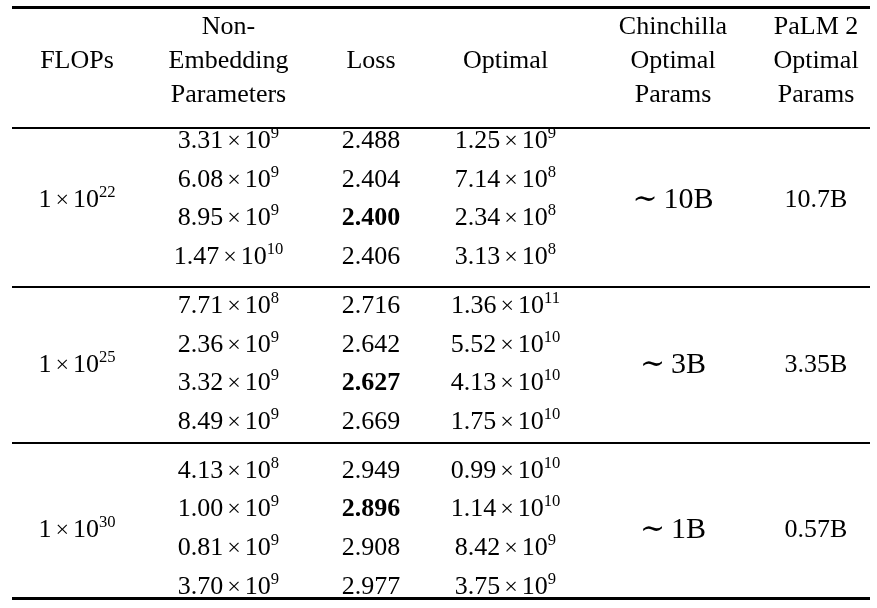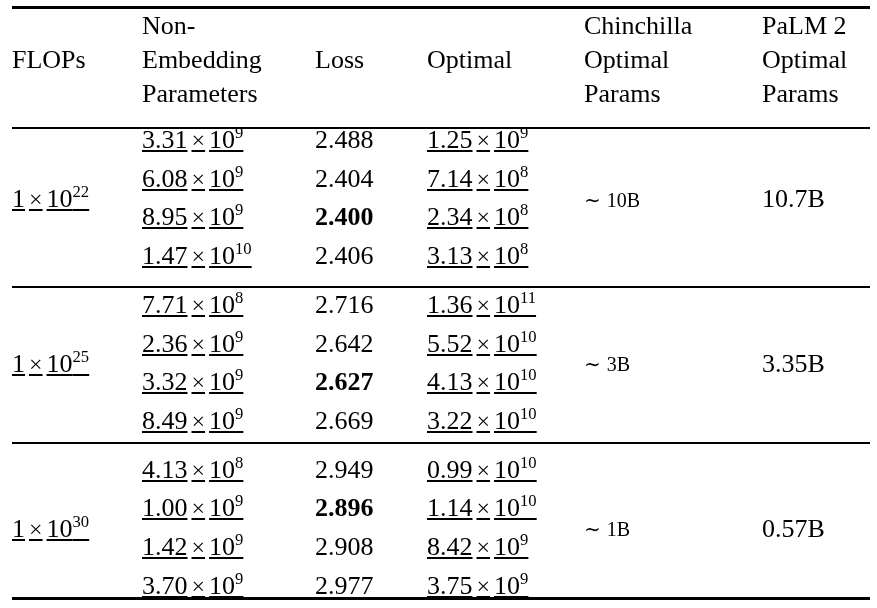--- a/index.html
+++ b/index.html
@@ -37,21 +37,21 @@
     top: 0;
     width: 858px;
     border-collapse: collapse;
     table-layout: fixed;
   }
 
   table.scaling-table th,
   table.scaling-table td {
     padding: 0;
     border: none;
-    text-align: left;
+    text-align: center;
     vertical-align: middle;
     font-weight: normal;
   }
 
   
   col.c-flops   { width: 130px; }
   col.c-params  { width: 173px; }
   col.c-loss    { width: 112px; }
   col.c-tokens  { width: 157px; }
   col.c-chin    { width: 178px; }
@@ -80,29 +80,29 @@
   .stack { display: block; }
   .stack .val {
     display: block;
     white-space: nowrap;
     font-size: 26px;
     line-height: 38.7px;
   }
   .stack .val.bold { font-weight: bold; }
 
   
-  .sci { white-space: nowrap; text-decoration: underline; }
+  .sci { white-space: nowrap; }
   .sci .times { margin: 0 4px; font-size: 24px; }
   sup.exp {
     font-size: 0.64em;
     vertical-align: super;
     line-height: 0;
   }
 
-  .tilde-approx { font-size: 20px; }
+  .tilde-approx { font-size: 30px; }
   .tilde-approx .tld { margin-right: 6px; }
 
   .blk-spacer { height: 6px; }
 </style>
 </head>
 <body>
 
 <div id="table-root">
 
   <div class="rule heavy" style="top:6px;"></div>
@@ -199,36 +199,36 @@
               <span class="val">2.642</span>
               <span class="val bold">2.627</span>
               <span class="val">2.669</span>
             </span>
           </td>
           <td class="stack-cell">
             <span class="stack">
               <span class="val"><span class="sci"><span>1.36</span><span class="times">×</span><span>10</span><sup class="exp">11</sup></span></span>
               <span class="val"><span class="sci"><span>5.52</span><span class="times">×</span><span>10</span><sup class="exp">10</sup></span></span>
               <span class="val"><span class="sci"><span>4.13</span><span class="times">×</span><span>10</span><sup class="exp">10</sup></span></span>
-              <span class="val"><span class="sci"><span>3.22</span><span class="times">×</span><span>10</span><sup class="exp">10</sup></span></span>
+              <span class="val"><span class="sci"><span>1.75</span><span class="times">×</span><span>10</span><sup class="exp">10</sup></span></span>
             </span>
           </td>
           <td class="chin-cell"><span class="tilde-approx"><span class="tld">∼</span><span>3B</span></span></td>
           <td class="palm-cell"><span>3.35B</span></td>
         </tr>
         <tr>
           <td class="blk-spacer" colspan="6"></td>
         </tr>
         <tr>
           <td class="flops-cell"><span class="sci"><span>1</span><span class="times">×</span><span>10</span><sup class="exp">30</sup></span></td>
           <td class="stack-cell">
             <span class="stack">
               <span class="val"><span class="sci"><span>4.13</span><span class="times">×</span><span>10</span><sup class="exp">8</sup></span></span>
               <span class="val"><span class="sci"><span>1.00</span><span class="times">×</span><span>10</span><sup class="exp">9</sup></span></span>
-              <span class="val"><span class="sci"><span>1.42</span><span class="times">×</span><span>10</span><sup class="exp">9</sup></span></span>
+              <span class="val"><span class="sci"><span>0.81</span><span class="times">×</span><span>10</span><sup class="exp">9</sup></span></span>
               <span class="val"><span class="sci"><span>3.70</span><span class="times">×</span><span>10</span><sup class="exp">9</sup></span></span>
             </span>
           </td>
           <td class="stack-cell">
             <span class="stack">
               <span class="val">2.949</span>
               <span class="val bold">2.896</span>
               <span class="val">2.908</span>
               <span class="val">2.977</span>
             </span>

